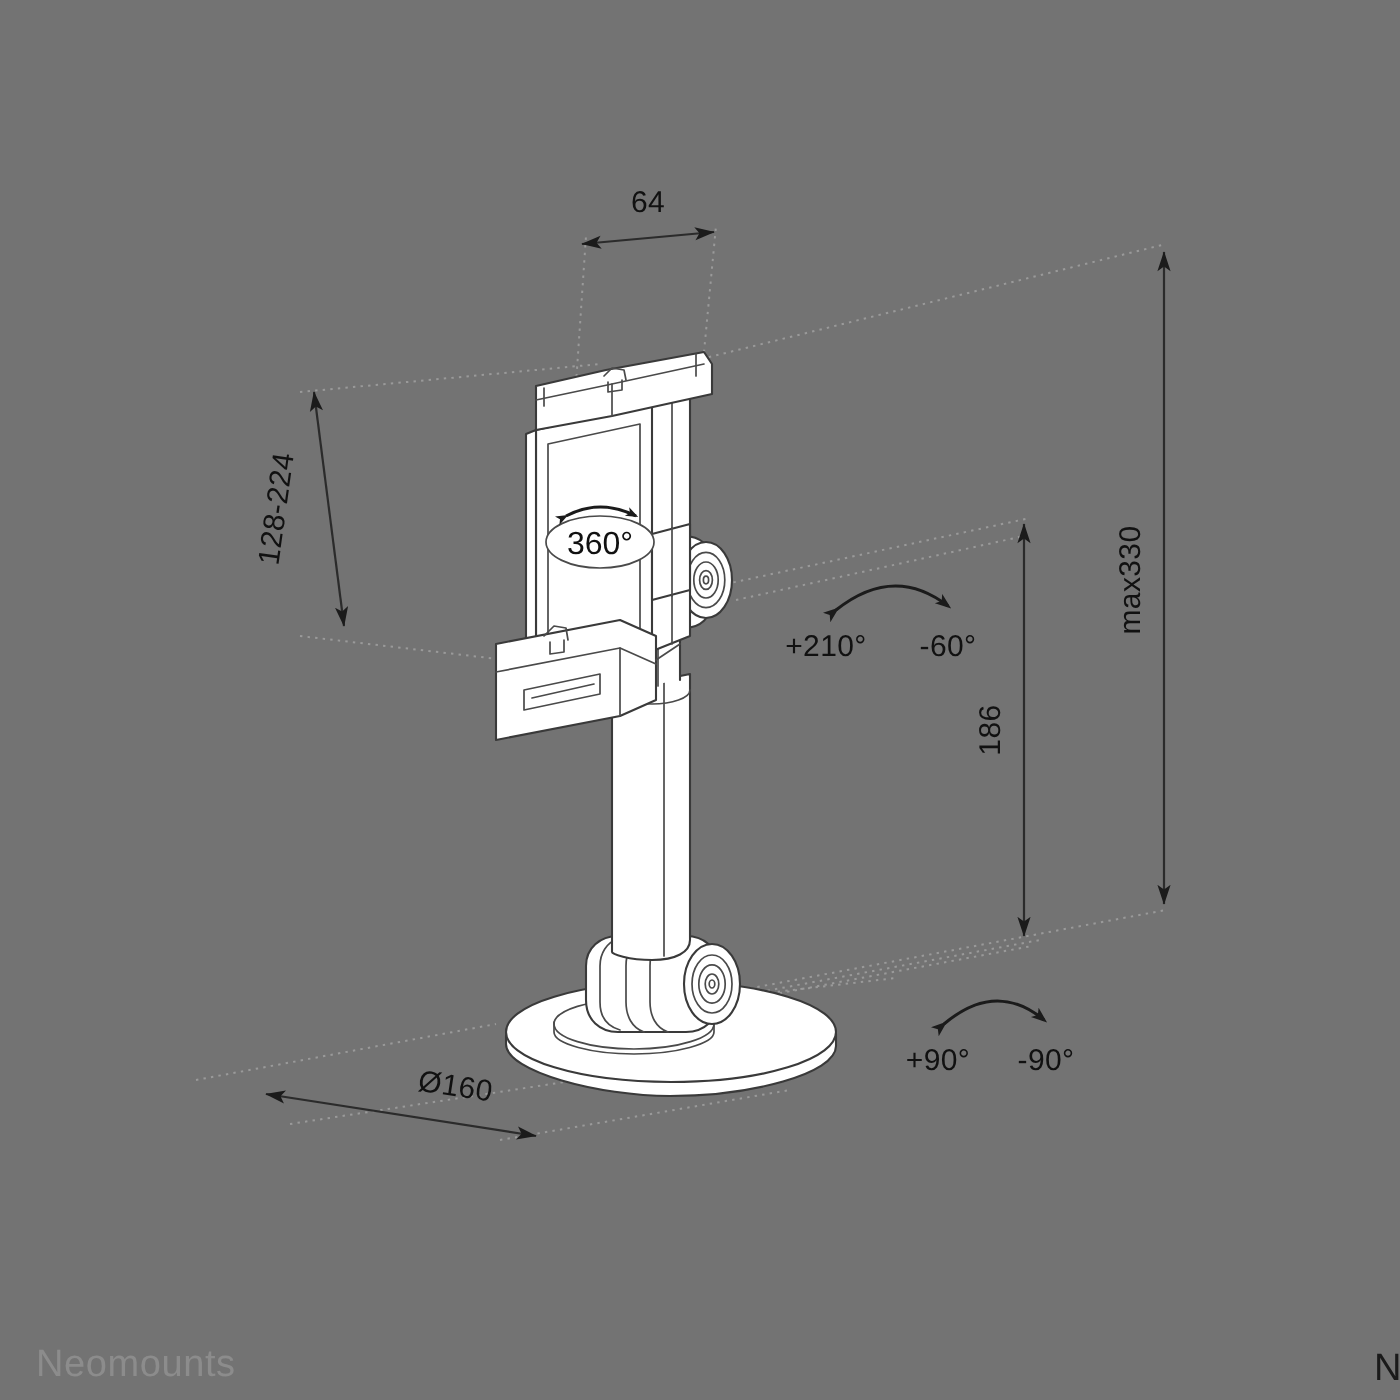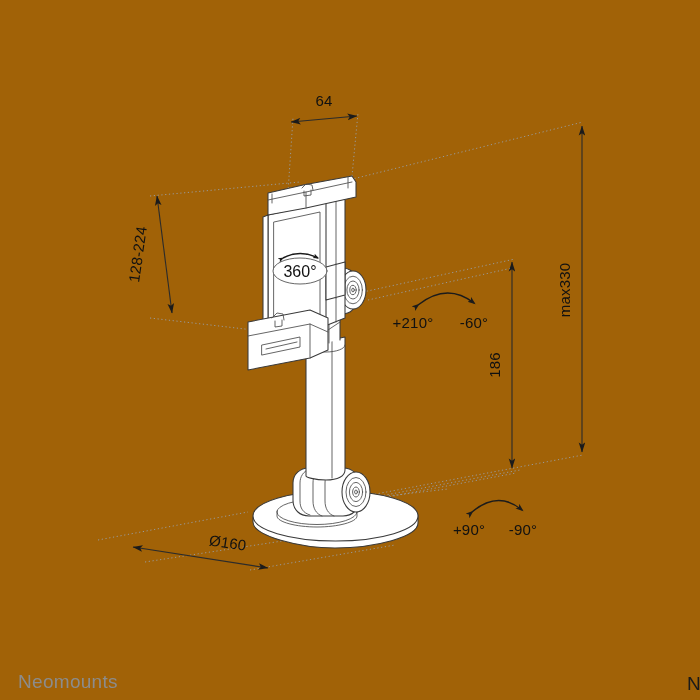--- a/index.html
+++ b/index.html
@@ -12,21 +12,21 @@
     height: 700px;
     font-family: "Liberation Sans", sans-serif;
     position: relative;
     overflow: hidden;
   }
   #sheet {
     position: absolute;
     left: 0; top: 0;
     width: 700px;
     height: 700px;
-    background: #a16207;
+    background: #737373;
   }
   svg#drawing {
     position: absolute;
     left: 0; top: 0;
     width: 700px;
     height: 700px;
     display: block;
   }
   .dimtext {
     font-family: "Liberation Sans", sans-serif;

